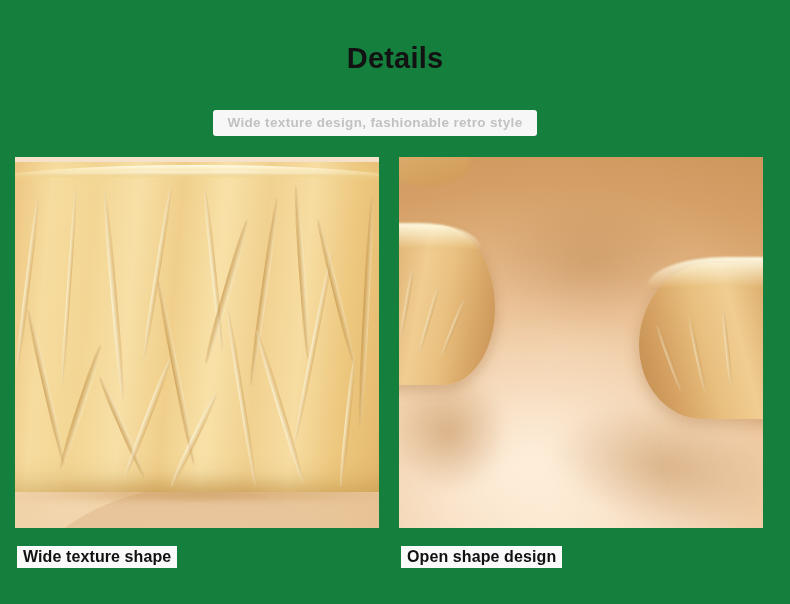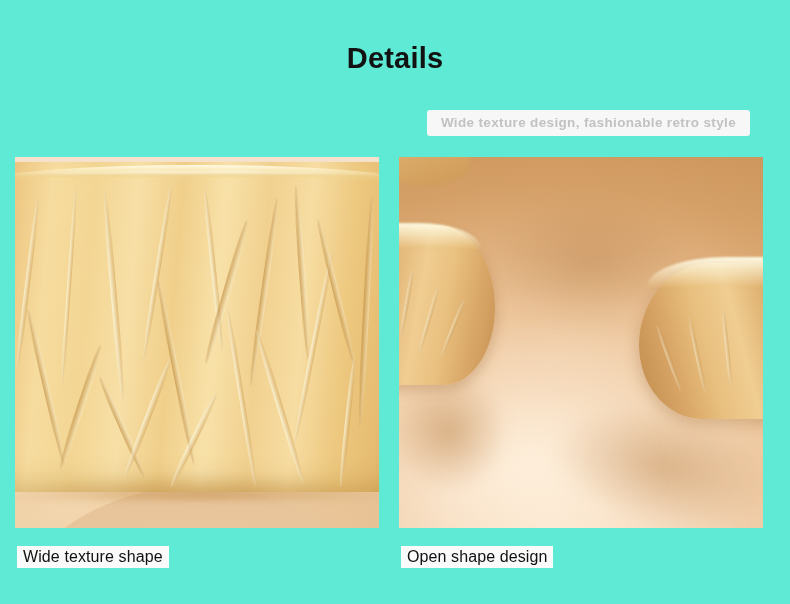--- a/index.html
+++ b/index.html
@@ -10,41 +10,41 @@
     width: 790px;
     height: 604px;
     background: #ffffff;
     font-family: "Liberation Sans", sans-serif;
     overflow: hidden;
   }
   .page {
     position: relative;
     width: 790px;
     height: 604px;
-    background: #5eead4;
+    background: #15803d;
   }
 
   
   .page-title {
     position: absolute;
     left: 0;
     top: 42px;
     width: 790px;
     text-align: center;
     font-size: 29px;
     font-weight: bold;
     color: #121212;
     letter-spacing: 0.2px;
   }
   .subtitle-wrap {
     position: absolute;
     left: 0;
     top: 110px;
     width: 750px;
-    text-align: right;
+    text-align: center;
   }
   .subtitle {
     display: inline-block;
     background: #f7f7f7;
     color: #c2c2c2;
     font-size: 13.5px;
     font-weight: bold;
     letter-spacing: 0.35px;
     padding: 5px 14px 6px 14px;
     border-radius: 3px;
@@ -267,21 +267,21 @@
     border-radius: 50%;
     filter: blur(0.6px);
     opacity: 0.7;
   }
 
   
   .caption {
     position: absolute;
     top: 546px;
     font-size: 16px;
-    font-weight: normal;
+    font-weight: bold;
     color: #111111;
     background: #fafafa;
     padding: 2px 6px;
     letter-spacing: 0.1px;
     white-space: nowrap;
   }
   .caption-left  { left: 17px; }
   .caption-right { left: 401px; }
 </style>
 </head>

